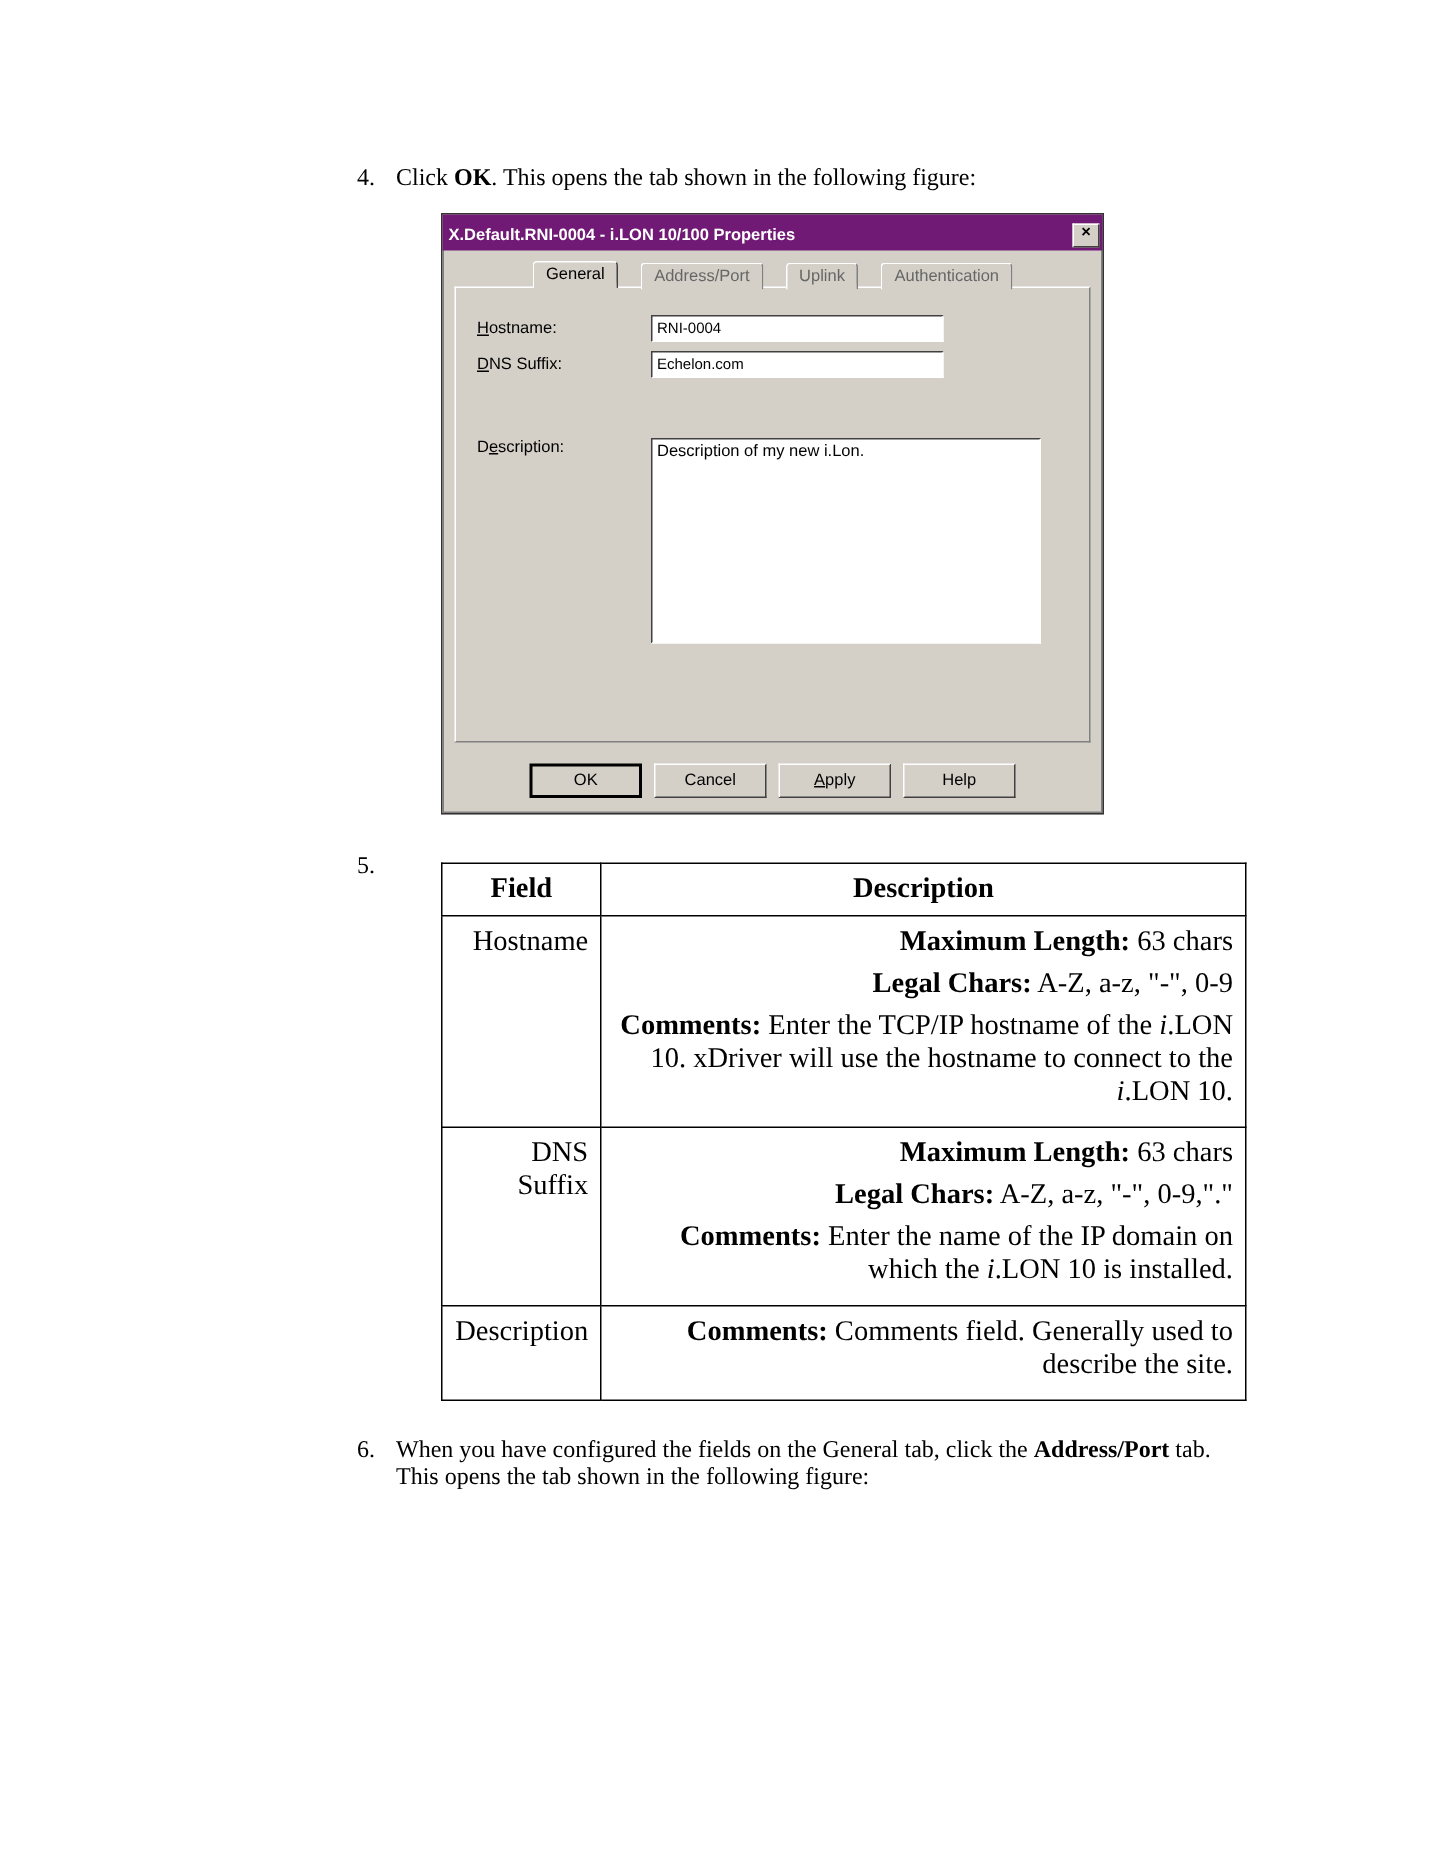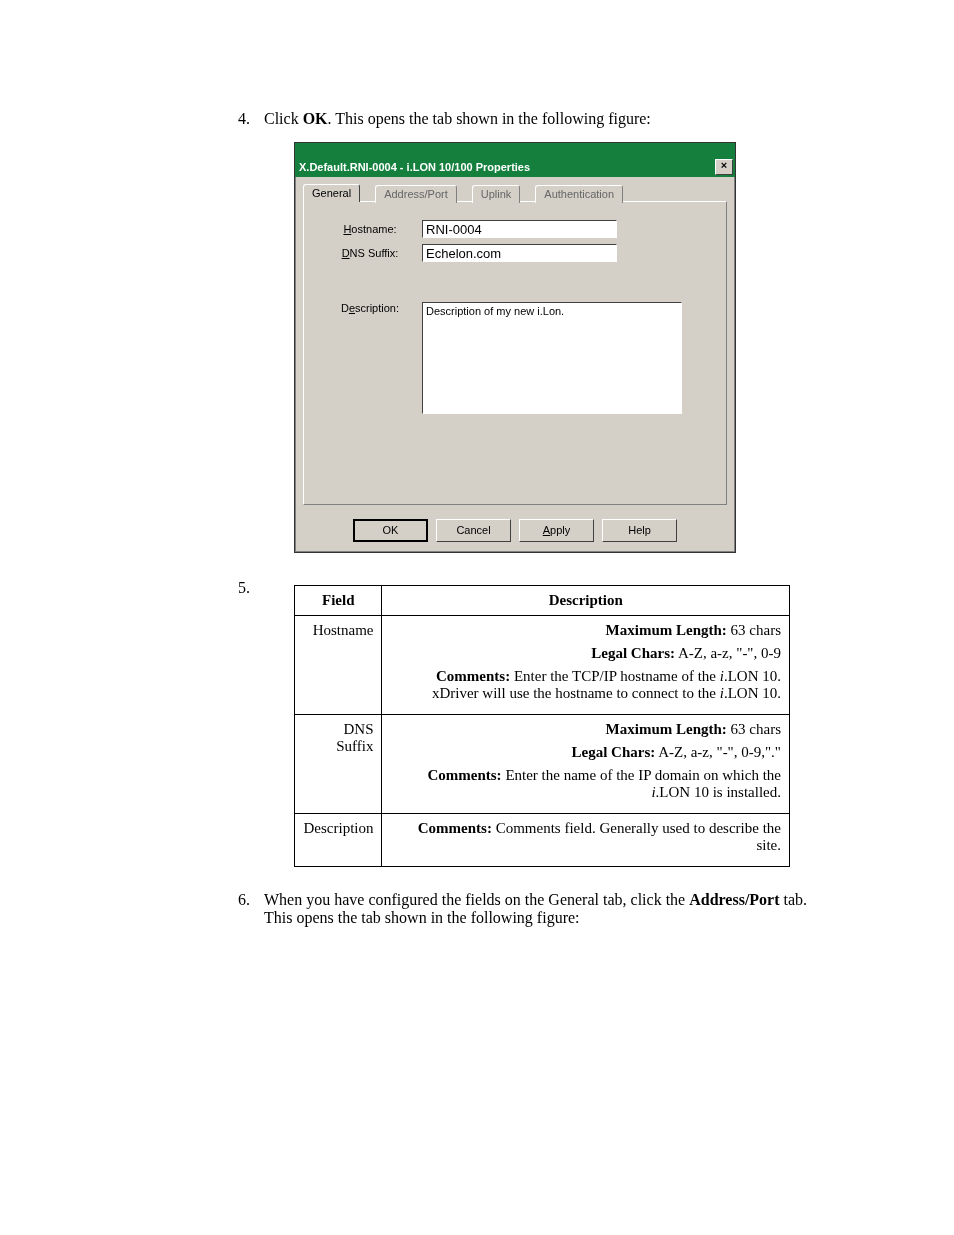--- a/index.html
+++ b/index.html
@@ -31,47 +31,48 @@
   .dialog {
     width: 440px;
     margin: 14px 0 18px 30px;
     background: #d4d0c8;
     border: 1px solid #333;
     box-shadow: 0 0 0 1px #808080 inset;
     font-family: Tahoma, Arial, sans-serif;
     font-size: 11px;
   }
   .titlebar {
-    background: #15803d;
+    background: #701a75;
     color: #fff;
     height: 20px;
     display: flex;
     align-items: center;
     justify-content: space-between;
-    padding: 14px 2px 0 4px;
+    padding: 4px 2px 0 4px;
     font-weight: bold;
   }
   .close-btn {
     width: 16px;
     height: 14px;
     background: #d4d0c8;
     border: 1px solid #fff;
     border-right-color: #404040;
     border-bottom-color: #404040;
     color: #000;
     font-family: Arial, sans-serif;
     font-size: 11px;
     line-height: 11px;
     text-align: center;
     font-weight: bold;
   }
   .tabstrip {
     display: flex;
     padding: 6px 8px 0 8px;
     gap: 15px;
+    justify-content: center;
   }
   .tab {
     padding: 2px 8px 3px 8px;
     background: #d4d0c8;
     border: 1px solid #808080;
     border-bottom: none;
     border-top-left-radius: 3px;
     border-top-right-radius: 3px;
     position: relative;
     top: 1px;
@@ -96,41 +97,40 @@
     padding: 18px 14px 14px 14px;
     min-height: 270px;
     background: #d4d0c8;
   }
   .form-row {
     display: flex;
     align-items: center;
     margin-bottom: 6px;
   }
   .form-label {
-    width: 104px;
-    text-align: center;
+    width: 116px;
   }
   .text-input {
     flex: 0 0 195px;
     height: 18px;
     background: #fff;
     border: 1px solid #808080;
     border-top-color: #404040;
     border-left-color: #404040;
     border-right-color: #fff;
     border-bottom-color: #fff;
     padding: 1px 3px;
     font-family: Tahoma, Arial, sans-serif;
-    font-size: 13px;
+    font-size: 10px;
     box-sizing: border-box;
     color: #000;
   }
   .textarea {
     flex: 0 0 260px;
-    height: 112px;
+    height: 137px;
     background: #fff;
     border: 1px solid #808080;
     border-top-color: #404040;
     border-left-color: #404040;
     border-right-color: #fff;
     border-bottom-color: #fff;
     padding: 2px 3px;
     font-family: Tahoma, Arial, sans-serif;
     font-size: 11px;
     box-sizing: border-box;
@@ -157,24 +157,24 @@
     box-sizing: border-box;
   }
   .win-btn.default {
     border: 2px solid #000;
     line-height: 18px;
   }
   .u { text-decoration: underline; }
 
   table.desc {
     border-collapse: collapse;
-    width: 496px;
+    width: 537px;
     margin: 6px 0 16px 30px;
     font-family: "Times New Roman", Times, serif;
-    font-size: 15px;
+    font-size: 19px;
   }
   table.desc th, table.desc td {
     border: 1px solid #000;
     padding: 6px 8px;
     vertical-align: top;
     text-align: right;
   }
   table.desc th {
     font-weight: bold;
     text-align: center;

